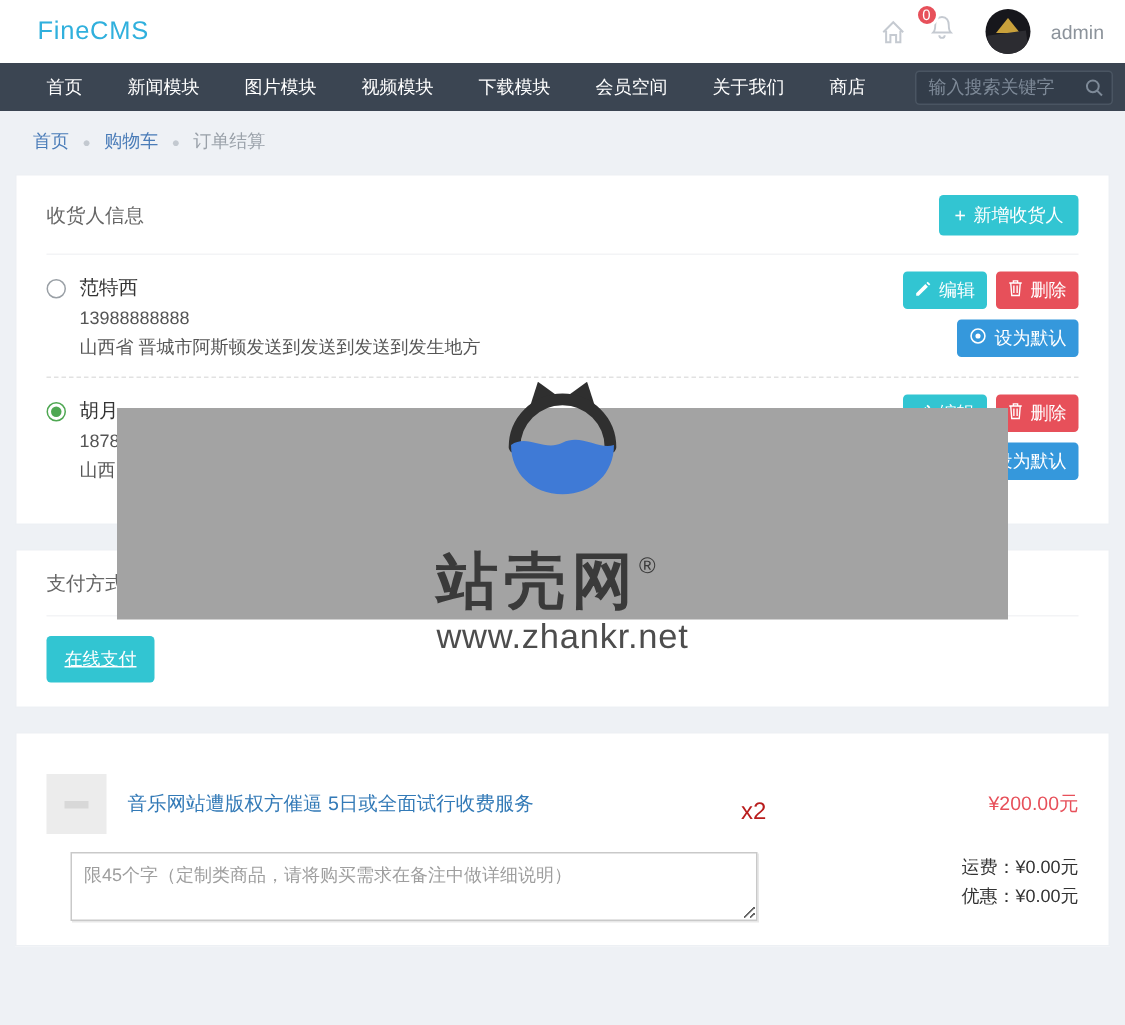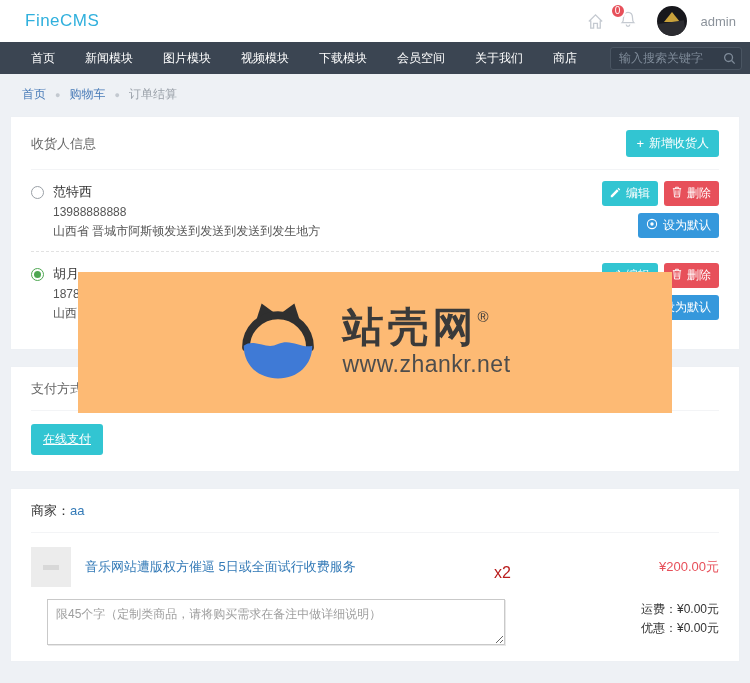--- a/index.html
+++ b/index.html
@@ -138,22 +138,22 @@
     width: 458px; height: 46px; resize: both;
     border: 1px solid #c9c9c9; box-shadow: 1px 1px 0 #e8e8e8;
     font-size: 12px; color: #666; padding: 6px 8px; font-family: inherit; outline: none;
   }
   .note-area::placeholder { color: #9e9e9e; }
   .totals { flex: 1; text-align: right; font-size: 12px; color: #333; line-height: 19px; padding-top: 1px; }
 
   
   .watermark {
     position: absolute; left: 78px; top: 272px; width: 594px; height: 141px;
-    background: #fdba74; z-index: 40;
-    display: flex; align-items: center; justify-content: center; gap: 25px;
+    background: #a3a3a3; z-index: 40;
+    display: flex; align-items: center; justify-content: center; gap: 25px; flex-direction: column;
   }
   .wm-brand { font-size: 41px; font-weight: bold; color: #3a3a3a; letter-spacing: 4px; line-height: 1; }
   .wm-brand sup { font-size: 15px; font-weight: normal; position: relative; top: -4px; letter-spacing: 0; }
   .wm-url { font-size: 23px; color: #4d4d4d; margin-top: 3px; letter-spacing: .5px; }
 </style>
 </head>
 <body>
 
 <header class="topbar">
   <div class="logo">FineCMS</div>
@@ -283,23 +283,20 @@
   </section>
 
   <section class="panel">
     <div class="panel-head">
       <span class="panel-title">支付方式</span>
     </div>
     <button class="btn btn-teal pay-btn">在线支付</button>
   </section>
 
   <section class="panel">
-    <div class="merchant-row">
-      <span>商家：</span><span class="merchant-link">aa</span>
-    </div>
     <div class="product-row">
       <div class="thumb"></div>
       <div class="p-title">音乐网站遭版权方催逼 5日或全面试行收费服务</div>
       <div class="p-qty">x2</div>
       <div class="p-price">¥200.00元</div>
     </div>
     <div class="note-row">
       <textarea class="note-area" placeholder="限45个字（定制类商品，请将购买需求在备注中做详细说明）" style=""></textarea>
       <div class="totals">
         <div><span>运费：</span><span>¥0.00元</span></div>

